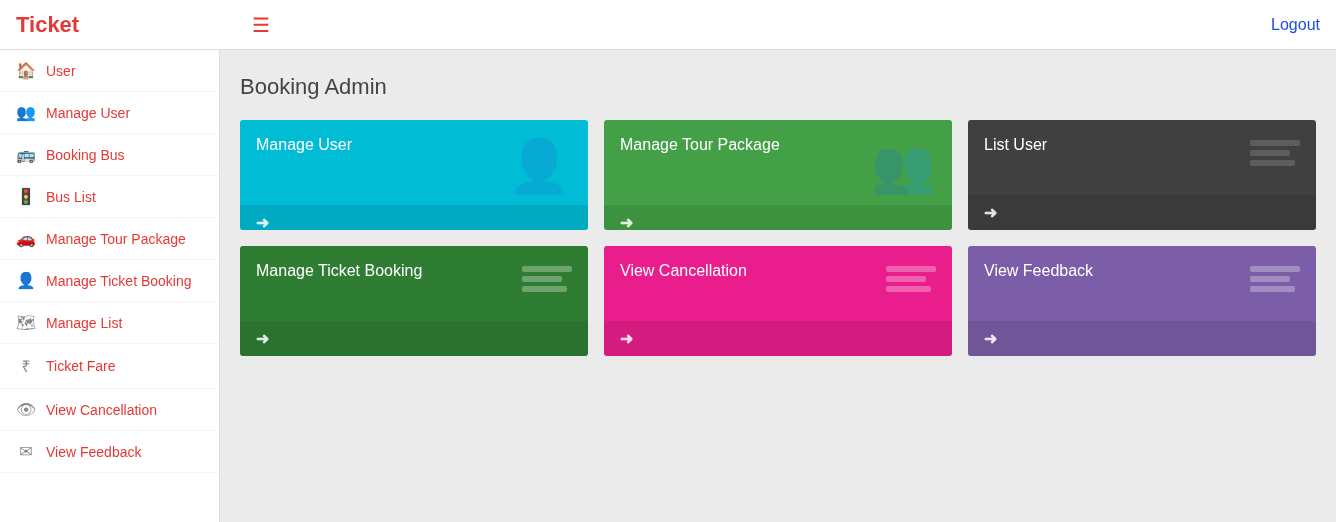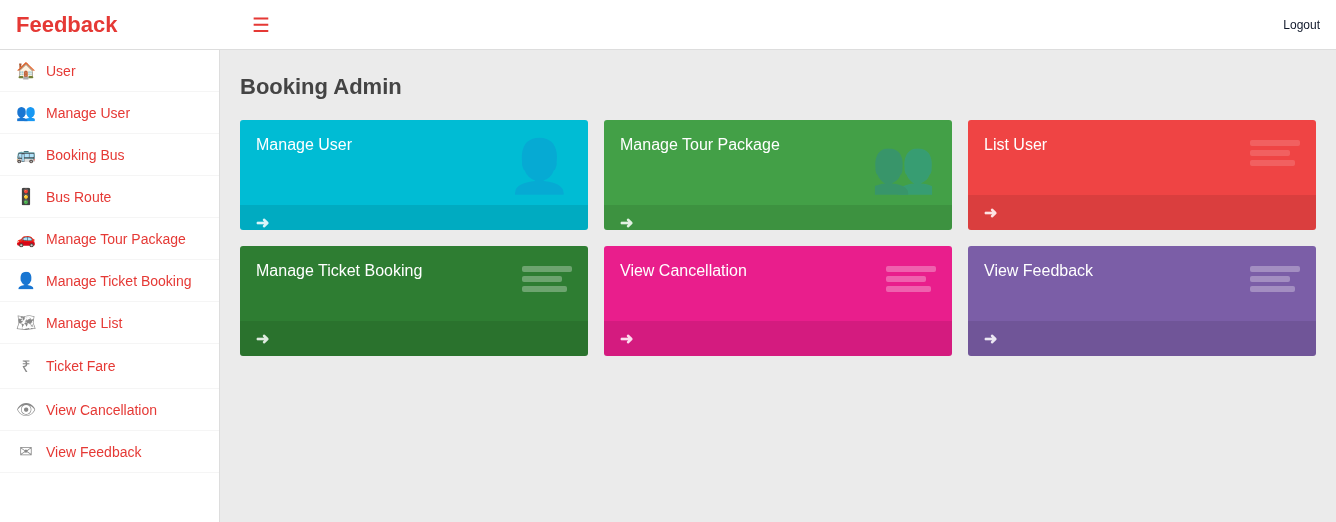--- a/index.html
+++ b/index.html
@@ -14,21 +14,21 @@
       height: 50px;
       padding: 0 16px;
       border-bottom: 1px solid #ddd;
       position: fixed;
       top: 0; left: 0; right: 0;
       z-index: 100;
     }
     .header-left { display: flex; align-items: center; gap: 16px; }
     .brand-title { color: #e53935; font-size: 22px; font-weight: bold; width: 220px; }
     .hamburger { color: #e53935; font-size: 20px; cursor: pointer; }
-    .logout-btn { color: #0f172a; font-size: 12px; cursor: pointer; }
+    .logout-btn { color: #1d4ed8; font-size: 16px; cursor: pointer; }
 
     
     .layout { display: flex; margin-top: 50px; height: calc(522px - 50px); }
 
     
     .sidebar {
       width: 220px;
       background: #fff;
       border-right: 1px solid #ddd;
       overflow-y: auto;
@@ -51,21 +51,21 @@
     .main {
       flex: 1;
       padding: 24px 20px;
       overflow-y: auto;
       background: #ebebeb;
     }
     .page-title {
       font-size: 22px;
       color: #444;
       margin-bottom: 20px;
-      font-weight: 700;
+      font-weight: 400;
     }
 
     
     .dashboard-grid {
       display: grid;
       grid-template-columns: repeat(3, 1fr);
       gap: 16px;
     }
 
     
@@ -103,38 +103,38 @@
       font-weight: bold;
     }
 
     
     .card-cyan { background: #00bcd4; }
     .card-cyan .card-footer { background: rgba(0,0,0,0.1); }
 
     .card-green { background: #43a047; }
     .card-green .card-footer { background: rgba(0,0,0,0.1); }
 
-    .card-teal { background: #ef4444; }
+    .card-teal { background: #404040; }
     .card-teal .card-footer { background: rgba(0,0,0,0.1); }
 
     .card-green2 { background: #2e7d32; }
     .card-green2 .card-footer { background: rgba(0,0,0,0.1); }
 
     .card-pink { background: #e91e8c; }
     .card-pink .card-footer { background: rgba(0,0,0,0.1); }
 
     .card-purple { background: #7b5ea7; }
     .card-purple .card-footer { background: rgba(0,0,0,0.1); }
   </style>
 </head>
 <body>
 
 <div class="header">
   <div class="header-left">
-    <span class="brand-title">Feedback</span>
+    <span class="brand-title">Ticket</span>
     <span class="hamburger">☰</span>
   </div>
   <span class="logout-btn">Logout</span>
 </div>
 
 <div class="layout">
 
   <nav class="sidebar">
     <div class="sidebar-item">
       <span class="icon">🏠</span>
@@ -143,21 +143,21 @@
     <div class="sidebar-item">
       <span class="icon">👥</span>
       <span class="label">Manage User</span>
     </div>
     <div class="sidebar-item">
       <span class="icon">🚌</span>
       <span class="label">Booking Bus</span>
     </div>
     <div class="sidebar-item">
       <span class="icon">🚦</span>
-      <span class="label">Bus Route</span>
+      <span class="label">Bus List</span>
     </div>
     <div class="sidebar-item">
       <span class="icon">🚗</span>
       <span class="label">Manage Tour Package</span>
     </div>
     <div class="sidebar-item">
       <span class="icon">👤</span>
       <span class="label">Manage Ticket Booking</span>
     </div>
     <div class="sidebar-item">

